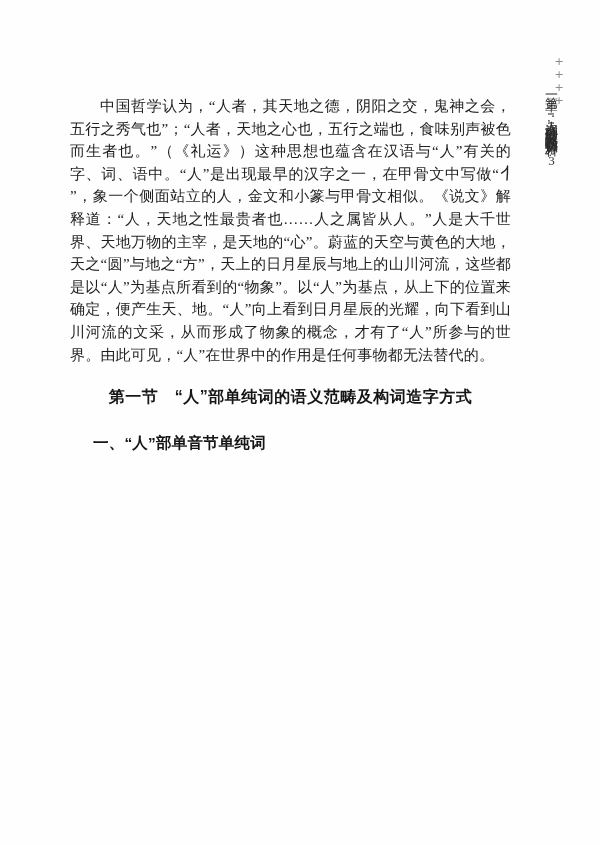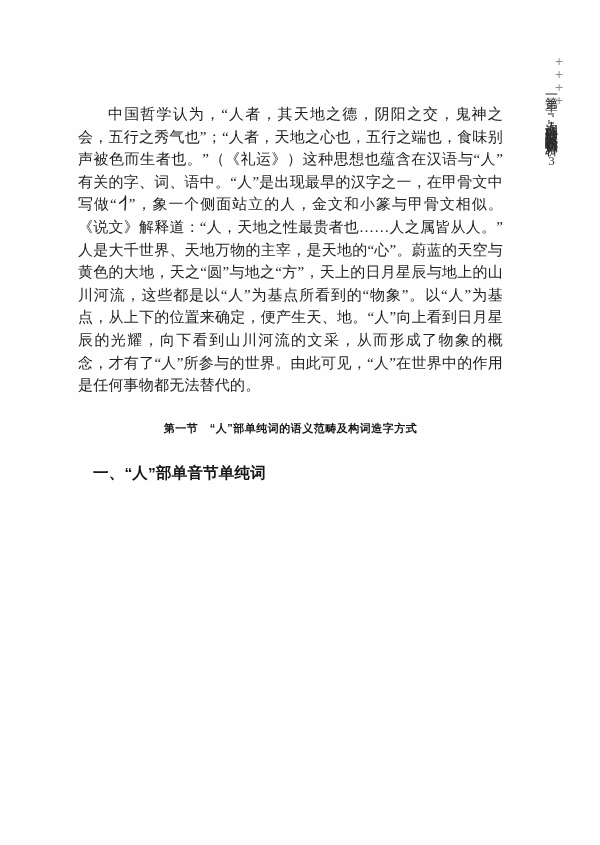--- a/index.html
+++ b/index.html
@@ -6,26 +6,26 @@
   .page{
     position:relative;width:600px;height:845px;background:#fefefdf;
     background:#fefefe;overflow:hidden;
     font-family:"Liberation Serif","DejaVu Serif",serif;color:#1e1e1e;
   }
   .main{
     position:absolute;left:62px;top:87px;width:457px;
     font-size:15px;line-height:22.6px;text-align:justify;
     letter-spacing:0.2px;
   }
-  .para{margin:16px;text-indent:2em;font-family:Liberation Serif, serif;}
+  .para{margin:8px;text-indent:2em;font-family:Liberation Serif, serif;}
   .para-2{margin-top:4px;}
   .section-heading{
     margin:20px 0 23px;text-indent:0;text-align:center;
     font-family:"Liberation Sans","DejaVu Sans",sans-serif;
-    font-weight:bold;font-size:11px;letter-spacing:0.5px;color:#161616;
+    font-weight:bold;font-size:16px;letter-spacing:0.5px;color:#161616;
   }
   .sub-heading{
     margin:9px 0 12px;text-indent:2em;text-align:left;
     font-family:"Liberation Sans","DejaVu Sans",sans-serif;
     font-weight:bold;font-size:15.5px;color:#161616;
   }
   .side{
     position:absolute;top:86px;right:40px;height:735px;
     writing-mode:vertical-rl;text-orientation:mixed;
     font-size:13px;letter-spacing:1.5px;color:#2a2a2a;

